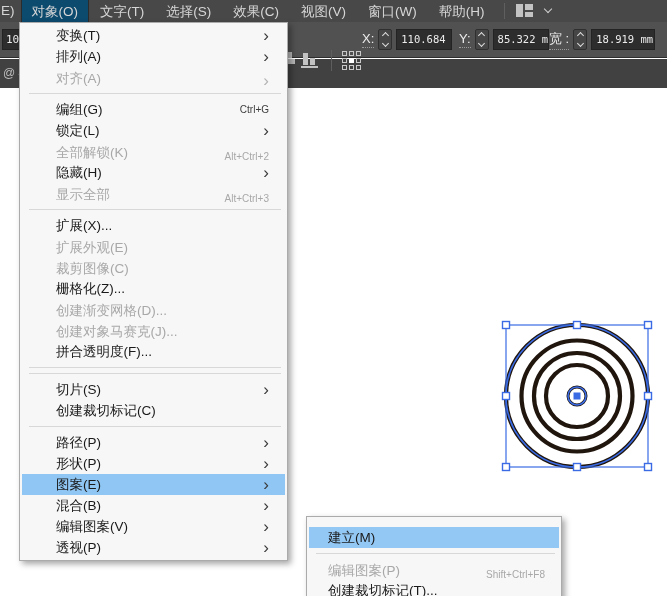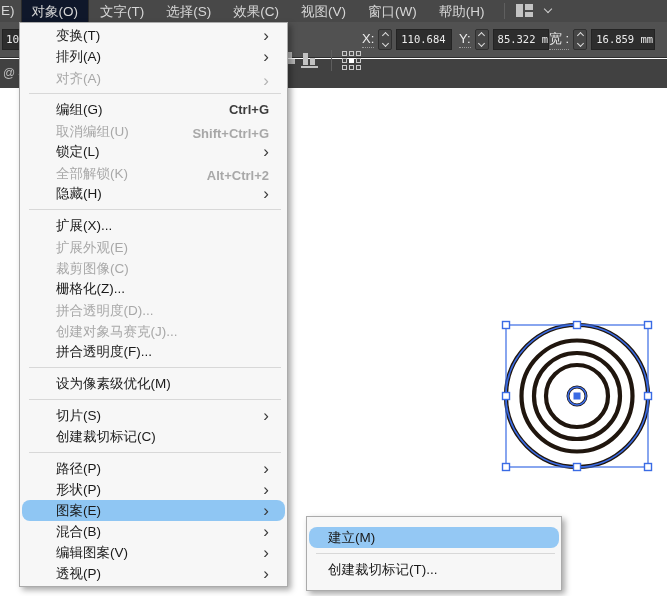--- a/index.html
+++ b/index.html
@@ -12,21 +12,21 @@
   }
 
   
   .menubar {
     position:absolute; top:0; left:0; width:667px; height:22px;
     background:#484848; display:flex; align-items:stretch;
     color:#d6d6d6; font-size:13.5px; z-index:30;
   }
   .mb-edge { padding:3px 6px 0 1px; }
   .mb-item { padding:3px 11px 12px; cursor:default; }
-  .mb-item.active { background:#0f172a; border-left:1px solid #2c2c2c; border-right:1px solid #2c2c2c; padding:3px 10px 0; }
+  .mb-item.active { background:#0c4a6e; border-left:1px solid #2c2c2c; border-right:1px solid #2c2c2c; padding:3px 10px 0; }
   .mb-sep { width:1px; background:#5f5f5f; margin:3px 9px; }
   .ws-icon { width:17px; height:13px; margin:4px 4px 0 2px; position:relative; }
   .ws-icon i { position:absolute; background:#c3c3c3; }
   .ws-icon .p1 { left:0; top:0; width:7px; height:13px; }
   .ws-icon .p2 { left:9px; top:0; width:8px; height:6px; }
   .ws-icon .p3 { left:9px; top:8px; width:8px; height:5px; }
   .chv { display:inline-block; width:6px; height:6px; border-left:1.6px solid #cfcfcf; border-bottom:1.6px solid #cfcfcf; transform:rotate(-45deg); }
   .mb-caret { margin:6px 0 0 8px; }
 
   
@@ -77,24 +77,24 @@
 
   
   .menu {
     position:absolute; left:19px; top:22px; width:269px;
     background:#f7f7f7; border:1px solid #ababab;
     box-shadow:3px 3px 6px rgba(0,0,0,0.35);
     padding:2px 0; z-index:40;
   }
   .menu-item { height:21px; display:flex; align-items:center;
     padding:0 16px 0 34px; margin:0 2px; font-size:13.5px; color:#1a1a1a; white-space:nowrap; }
-  .menu-item.highlighted { background:#8fc6f3;border-radius:8px; }
+  .menu-item.highlighted { background:#8fc6f3; }
   .menu-item.disabled { color:#a8a8a8;align-items:flex-end; }
   .mi-right { margin-left:auto; padding-left:20px; }
-  .mi-shortcut { font-size:13px; color:#3c3c3c;font-weight:bold; }
+  .mi-shortcut { font-size:10px; color:#3c3c3c; }
   .menu-item.disabled .mi-shortcut { color:#a8a8a8; }
   .mi-arrow { font-size:17px; line-height:14px; color:#3c3c3c; }
   .menu-item.disabled .mi-arrow { color:#b4b4b4; }
   .menu-sep { height:1px; background:#d8d8d8; margin:5px 6px 5px 9px; }
 
   .submenu {
     position:absolute; left:306px; top:516px; width:256px;
     background:#f7f7f7; border:1px solid #ababab;
     box-shadow:3px 3px 6px rgba(0,0,0,0.35);
     padding:10px 0; z-index:50;
@@ -176,21 +176,21 @@
         <span class="down"></span>
       </span>
     <span class="tb-value">85.322 mm</span>
   </div>
   <div class="tb-group g-w">
     <span class="tb-label">宽 :</span>
     <span class="stepper">
         <span class="up"></span>
         <span class="down"></span>
       </span>
-    <span class="tb-value">16.859 mm</span>
+    <span class="tb-value">18.919 mm</span>
   </div>
 </div>
 
 <div class="menubar">
   <span class="mb-edge">E)</span>
   <span id="mb-items" style="display:flex;">
       <span class="mb-item active">对象(O)</span>
       <span class="mb-item">文字(T)</span>
       <span class="mb-item">选择(S)</span>
       <span class="mb-item">效果(C)</span>
@@ -218,62 +218,59 @@
     </div>
     <div class="menu-item disabled">
       <span class="mi-label">对齐(A)</span>
       <span class="mi-right mi-arrow">›</span>
     </div>
     <div class="menu-sep"></div>
     <div class="menu-item">
       <span class="mi-label">编组(G)</span>
       <span class="mi-right mi-shortcut">Ctrl+G</span>
     </div>
-    <div class="menu-item disabled">
-      <span class="mi-label">取消编组(U)</span>
-      <span class="mi-right mi-shortcut">Shift+Ctrl+G</span>
-    </div>
     <div class="menu-item">
       <span class="mi-label">锁定(L)</span>
       <span class="mi-right mi-arrow">›</span>
     </div>
     <div class="menu-item disabled">
       <span class="mi-label">全部解锁(K)</span>
       <span class="mi-right mi-shortcut">Alt+Ctrl+2</span>
     </div>
     <div class="menu-item">
       <span class="mi-label">隐藏(H)</span>
       <span class="mi-right mi-arrow">›</span>
     </div>
+    <div class="menu-item disabled">
+      <span class="mi-label">显示全部</span>
+      <span class="mi-right mi-shortcut">Alt+Ctrl+3</span>
+    </div>
     <div class="menu-sep"></div>
     <div class="menu-item">
       <span class="mi-label">扩展(X)...</span>
     </div>
     <div class="menu-item disabled">
       <span class="mi-label">扩展外观(E)</span>
     </div>
     <div class="menu-item disabled">
       <span class="mi-label">裁剪图像(C)</span>
     </div>
     <div class="menu-item">
       <span class="mi-label">栅格化(Z)...</span>
     </div>
     <div class="menu-item disabled">
-      <span class="mi-label">拼合透明度(D)...</span>
+      <span class="mi-label">创建渐变网格(D)...</span>
     </div>
     <div class="menu-item disabled">
       <span class="mi-label">创建对象马赛克(J)...</span>
     </div>
     <div class="menu-item">
       <span class="mi-label">拼合透明度(F)...</span>
     </div>
     <div class="menu-sep"></div>
-    <div class="menu-item">
-      <span class="mi-label">设为像素级优化(M)</span>
-    </div>
     <div class="menu-sep"></div>
     <div class="menu-item">
       <span class="mi-label">切片(S)</span>
       <span class="mi-right mi-arrow">›</span>
     </div>
     <div class="menu-item">
       <span class="mi-label">创建裁切标记(C)</span>
     </div>
     <div class="menu-sep"></div>
     <div class="menu-item">
@@ -300,16 +297,20 @@
       <span class="mi-label">透视(P)</span>
       <span class="mi-right mi-arrow">›</span>
     </div>
   </div>
 
 <div class="submenu" id="pattern-submenu">
     <div class="menu-item highlighted">
       <span class="mi-label">建立(M)</span>
     </div>
     <div class="menu-sep"></div>
+    <div class="menu-item disabled">
+      <span class="mi-label">编辑图案(P)</span>
+      <span class="mi-right mi-shortcut">Shift+Ctrl+F8</span>
+    </div>
     <div class="menu-item">
       <span class="mi-label">创建裁切标记(T)...</span>
     </div>
   </div>
 
 </body></html>

